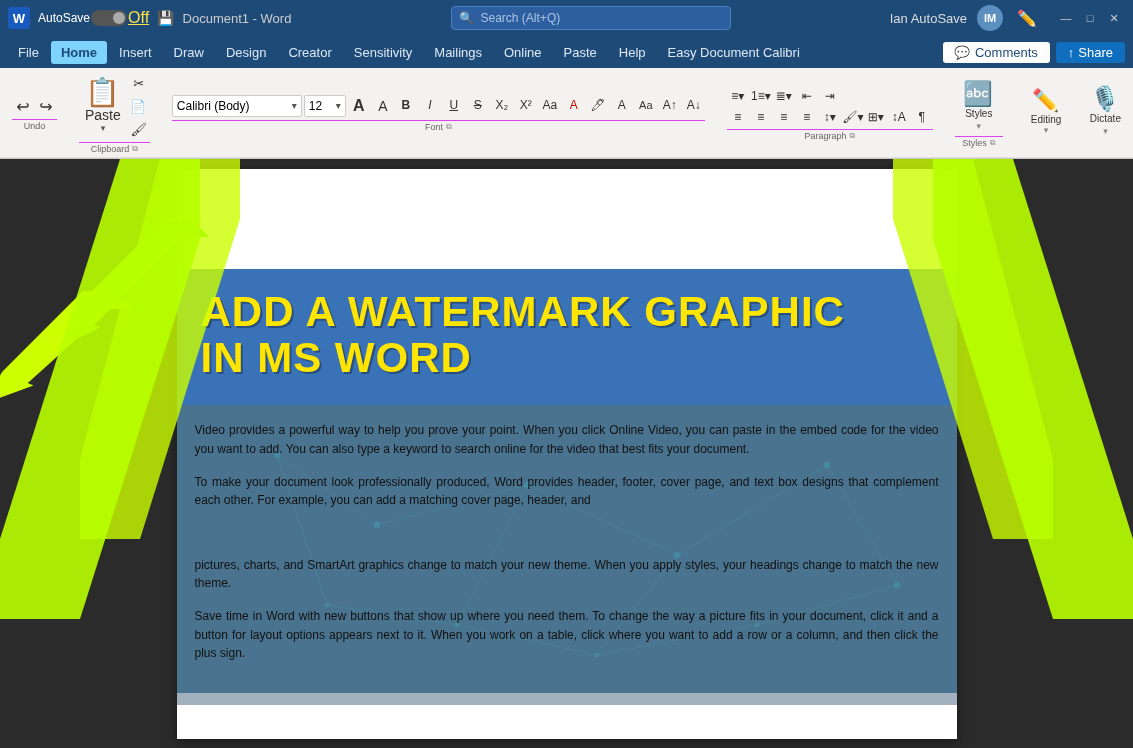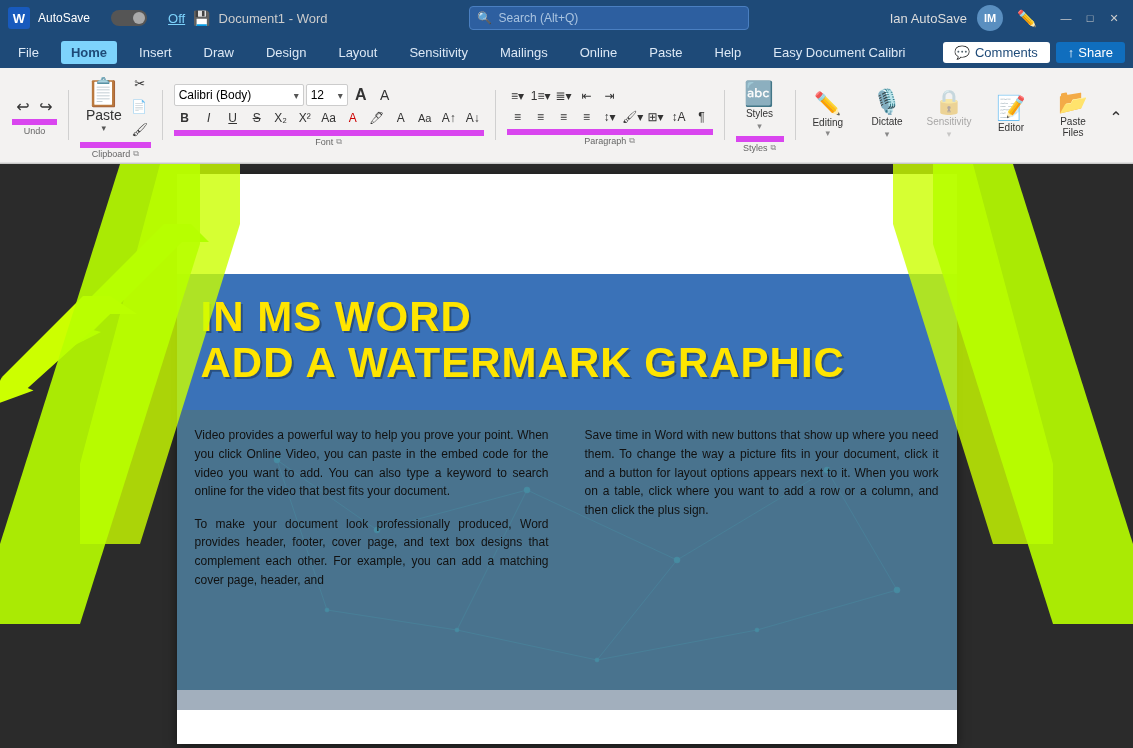--- a/index.html
+++ b/index.html
@@ -34,21 +34,21 @@
       display: flex;
       align-items: center;
       justify-content: center;
       font-size: 13px;
       font-weight: bold;
       color: white;
     }
     .autosave-area {
       display: flex;
       align-items: center;
-      gap: 21px;
+      gap: 1px;
       font-size: 12px;
     }
     .autosave-toggle {
       background: #555;
       border-radius: 10px;
       width: 36px;
       height: 16px;
       position: relative;
       display: flex;
       align-items: center;
@@ -121,21 +121,21 @@
       border-radius: 2px;
     }
 
     
     .menubar {
       height: 32px;
       background: #1e4a78;
       display: flex;
       align-items: center;
       padding: 0 8px;
-      gap: 12px;
+      gap: 2px;
     }
     .menu-item {
       padding: 4px 10px;
       font-size: 13px;
       color: #dce8f5;
       cursor: pointer;
       border-radius: 3px;
     }
     .menu-item.active {
       background: #7dd3fc;
@@ -261,20 +261,21 @@
       text-shadow: 2px 2px 0px rgba(0,0,0,0.3);
     }
 
     
     .page-body {
       display: flex;
       gap: 0;
       min-height: 280px;
       position: relative;
       background: #6a9ab0;
+      flex-direction: column;
     }
     .body-col {
       flex: 1;
       padding: 16px 18px;
       position: relative;
       z-index: 2;
     }
     .body-col-right {
       flex: 1;
       padding: 16px 18px;
@@ -313,21 +314,21 @@
       display: flex;
       align-items: center;
       flex: 1;
       gap: 1px;
     }
     .rg-label {
       font-size: 9px;
       color: #666;
       text-align: center;
       padding: 1px 0;
-      border-top: 6px solid #d946ef;
+      border-top: 1px solid #d946ef;
       margin-top: 2px;
       display: flex;
       align-items: center;
       justify-content: center;
       gap: 3px;
       cursor: pointer;
     }
     .rg-label-arrow {
       font-size: 8px;
       color: #888;
@@ -444,21 +445,21 @@
 <body>
 
 <div class="titlebar">
   <div class="titlebar-left">
     <div class="word-icon">W</div>
     <div class="autosave-area">
       <span>AutoSave</span>
       <div class="autosave-toggle">
         <div class="autosave-toggle-knob"></div>
       </div>
-      <span style="font-size:13px;color:#7dd3fc;text-decoration:underline;">Off</span>
+      <span style="font-size:16px;color:#fde047;text-decoration:underline;">Off</span>
     </div>
     <span style="color:#999;font-size:14px;cursor:pointer;">💾</span>
     <span class="titlebar-doc">Document1 - Word</span>
   </div>
   <div class="titlebar-center">
     <div class="search-box">
       <span style="font-size:12px;">🔍</span>
       <span>Search (Alt+Q)</span>
     </div>
   </div>
@@ -475,21 +476,21 @@
     </div>
   </div>
 </div>
 
 <div class="menubar">
   <div class="menu-item">File</div>
   <div class="menu-item active">Home</div>
   <div class="menu-item">Insert</div>
   <div class="menu-item">Draw</div>
   <div class="menu-item">Design</div>
-  <div class="menu-item">Layout</div>
+  <div class="menu-item">Creator</div>
   <div class="menu-item">Sensitivity</div>
   <div class="menu-item">Mailings</div>
   <div class="menu-item">Online</div>
   <div class="menu-item">Paste</div>
   <div class="menu-item">Help</div>
   <div class="menu-item">Easy Document Calibri</div>
   <div class="menu-right">
     <button class="comments-btn">
       <span>💬</span>
       <span>Comments</span>
@@ -534,21 +535,21 @@
         </div>
       </div>
       <div class="rg-label">
         <span>Clipboard</span>
         <span class="rg-label-arrow">⧉</span>
       </div>
     </div>
     <div class="rg-sep"></div>
 
     <div class="rg">
-      <div class="rg-inner" style="flex-direction:column;align-items:flex-start;">
+      <div class="rg-inner" style="align-items:flex-start;">
         <div class="font-row1">
           <div class="font-selector">
             <span style="flex:1;font-size:12px;overflow:hidden;white-space:nowrap;">Calibri (Body)</span>
             <span style="font-size:10px;color:#555;">▾</span>
           </div>
           <div class="font-size-selector">
             <span style="flex:1;font-size:12px;">12</span>
             <span style="font-size:10px;color:#555;">▾</span>
           </div>
           <div class="fmt-btn" style="font-size:16px;font-weight:bold;">A</div>
@@ -704,22 +705,22 @@
     <polygon points="20,0 80,0 200,380 200,460 120,460 0,80 0,0" fill="#b8ff00" opacity="0.9"></polygon>
   </svg>
   <svg style="position:absolute;right:80px;top:0;width:160px;height:480px;z-index:9;" viewBox="0 0 160 480">
     <polygon points="20,0 80,0 160,300 160,380 100,380 0,60 0,0" fill="#ccff00" opacity="0.8"></polygon>
   </svg>
 
   <div class="page">
     <div class="page-header"></div>
 
     <div class="title-block">
+      <div class="title-text">ADD A WATERMARK GRAPHIC</div>
       <div class="title-text">IN MS WORD</div>
-      <div class="title-text">ADD A WATERMARK GRAPHIC</div>
     </div>
 
     <div class="page-body">
 
       <svg class="network-bg" viewBox="0 0 780 300" preserveAspectRatio="xMidYMid slice">
         <rect width="780" height="300" fill="#1a3a5c"></rect>
         <g stroke="#00ffff" stroke-width="0.5" opacity="0.3">
           <circle cx="100" cy="50" r="3" fill="#00ffff"></circle>
           <circle cx="200" cy="120" r="3" fill="#00ffff"></circle>
           <circle cx="350" cy="80" r="3" fill="#00ffff"></circle>
@@ -744,17 +745,18 @@
           <line x1="720" y1="180" x2="580" y2="220"></line>
         </g>
       </svg>
 
       <div class="body-col">
         <p class="body-text">Video provides a powerful way to help you prove your point. When you click Online Video, you can paste in the embed code for the video you want to add. You can also type a keyword to search online for the video that best fits your document.</p>
         <p class="body-text">To make your document look professionally produced, Word provides header, footer, cover page, and text box designs that complement each other. For example, you can add a matching cover page, header, and</p>
       </div>
 
       <div class="body-col-right">
+        <p class="body-text">pictures, charts, and SmartArt graphics change to match your new theme. When you apply styles, your headings change to match the new theme.</p>
         <p class="body-text">Save time in Word with new buttons that show up where you need them. To change the way a picture fits in your document, click it and a button for layout options appears next to it. When you work on a table, click where you want to add a row or a column, and then click the plus sign.</p>
       </div>
     </div>
   </div>
 </div>
 
 </body></html>

